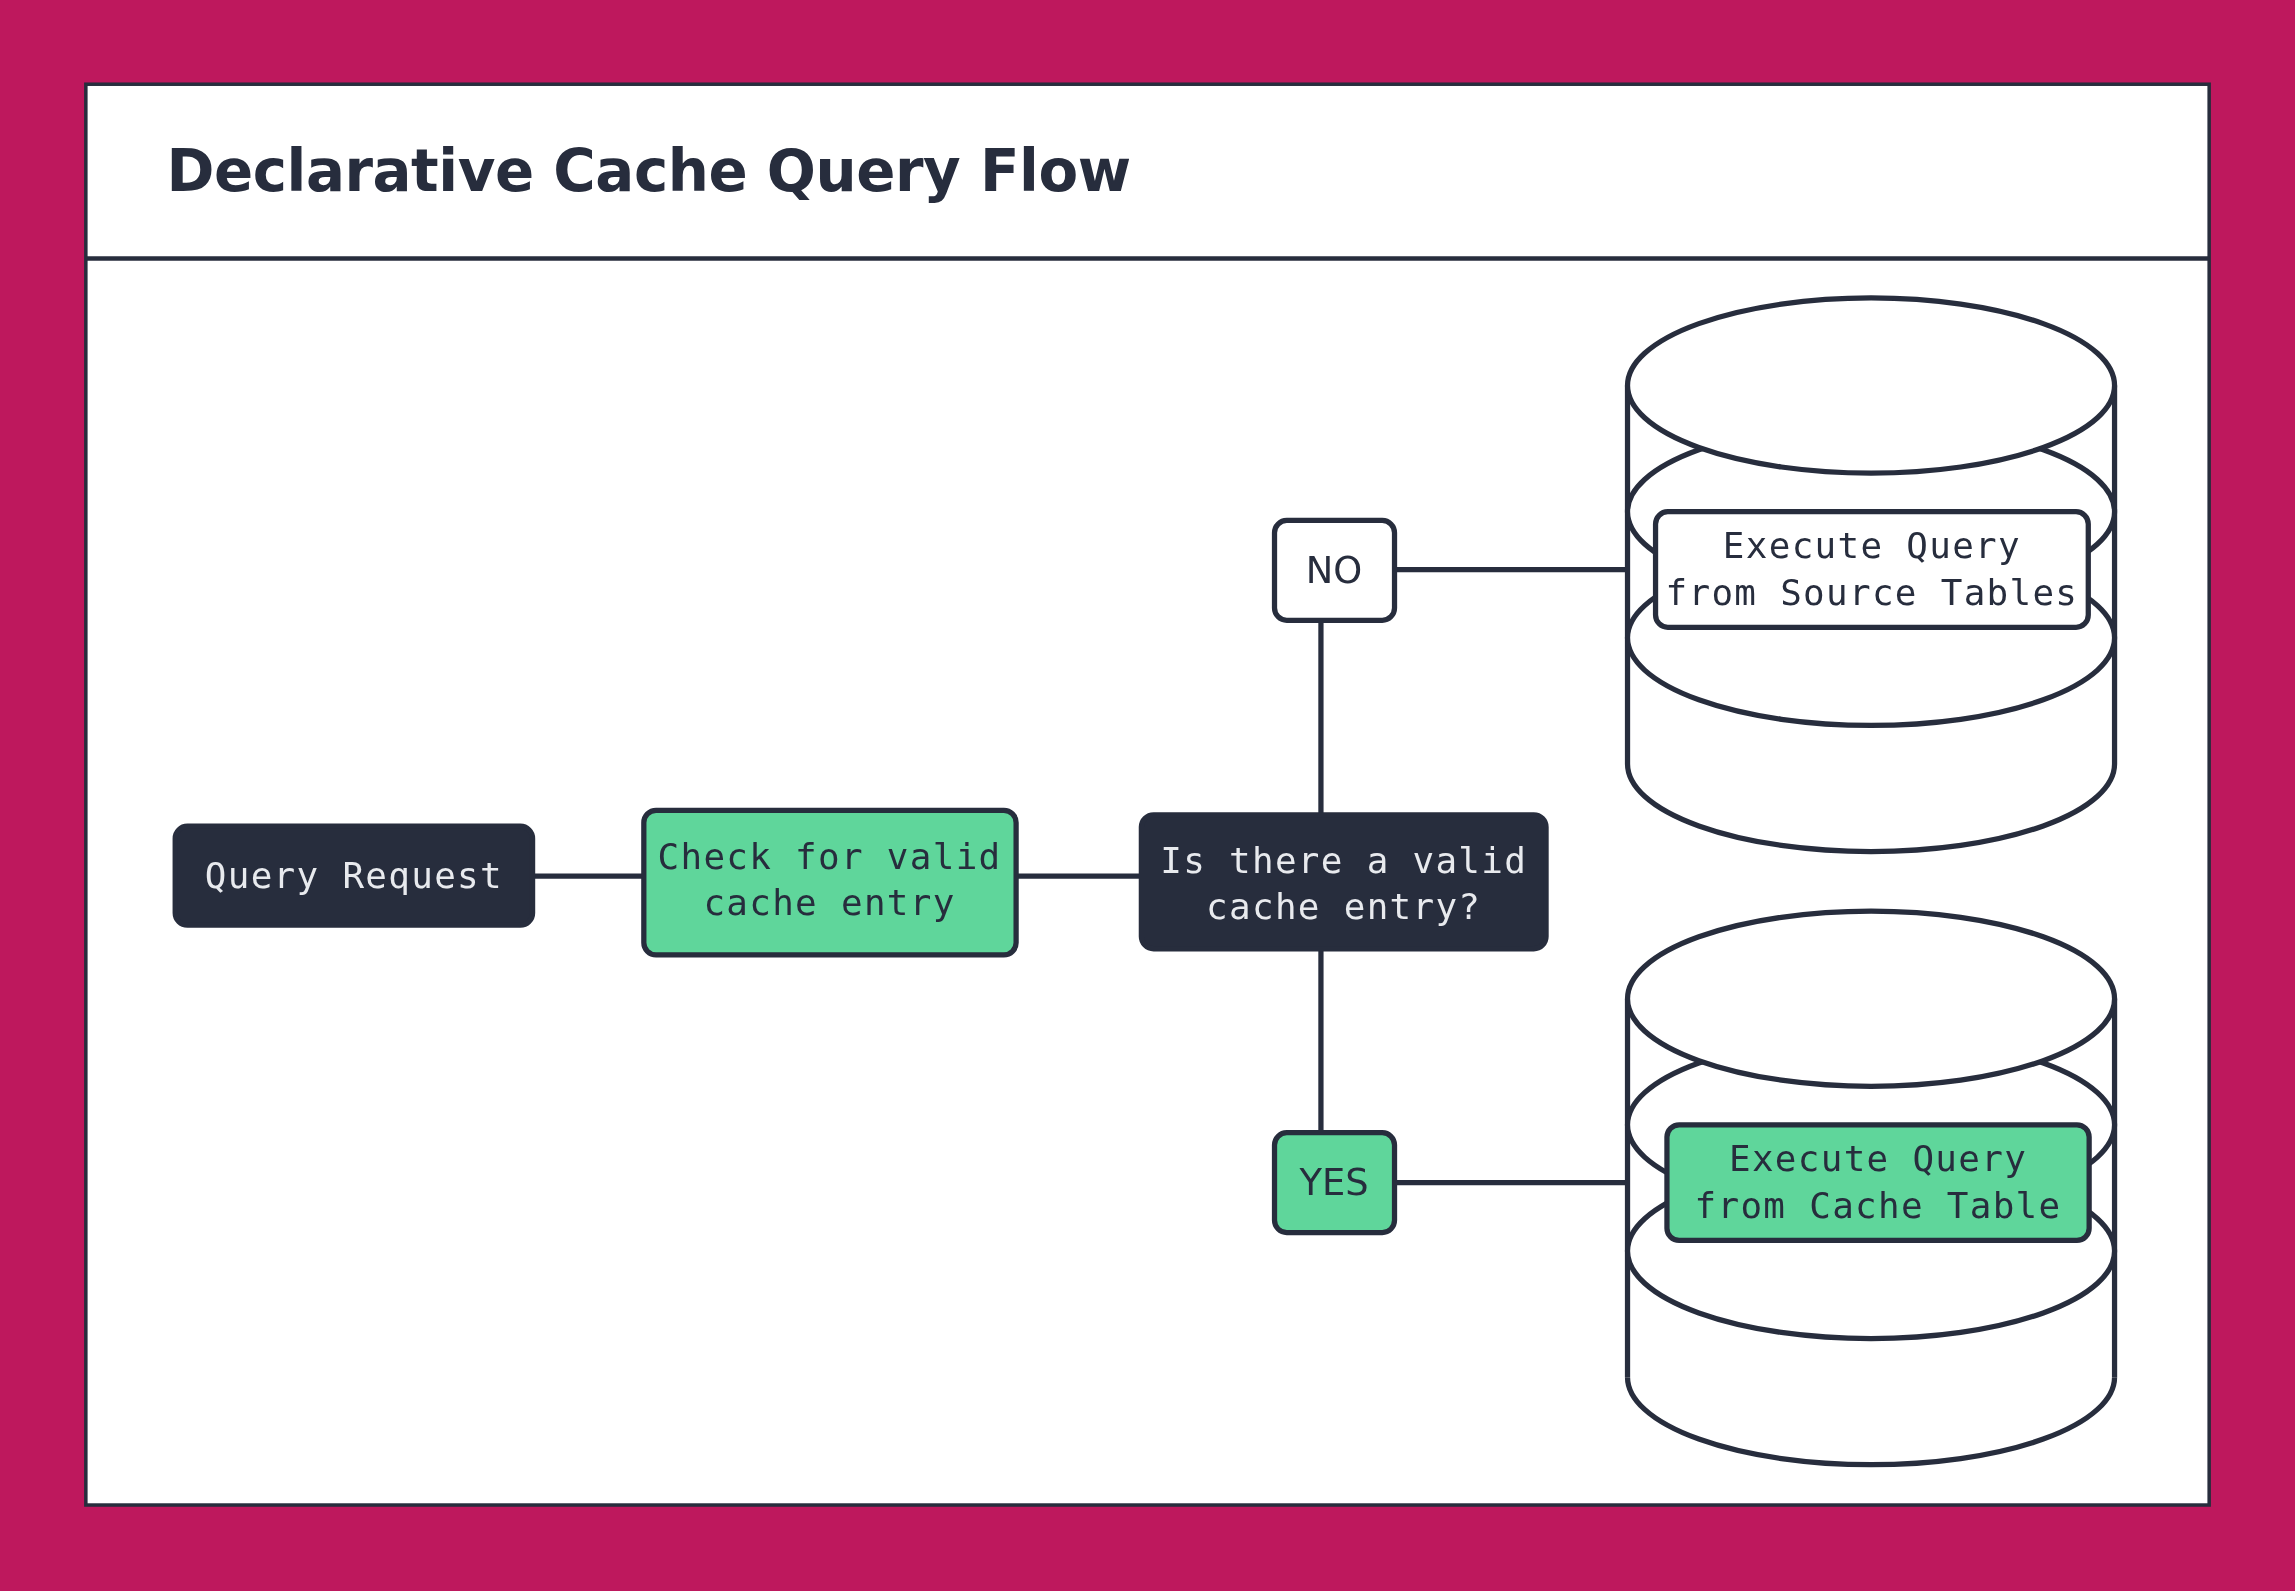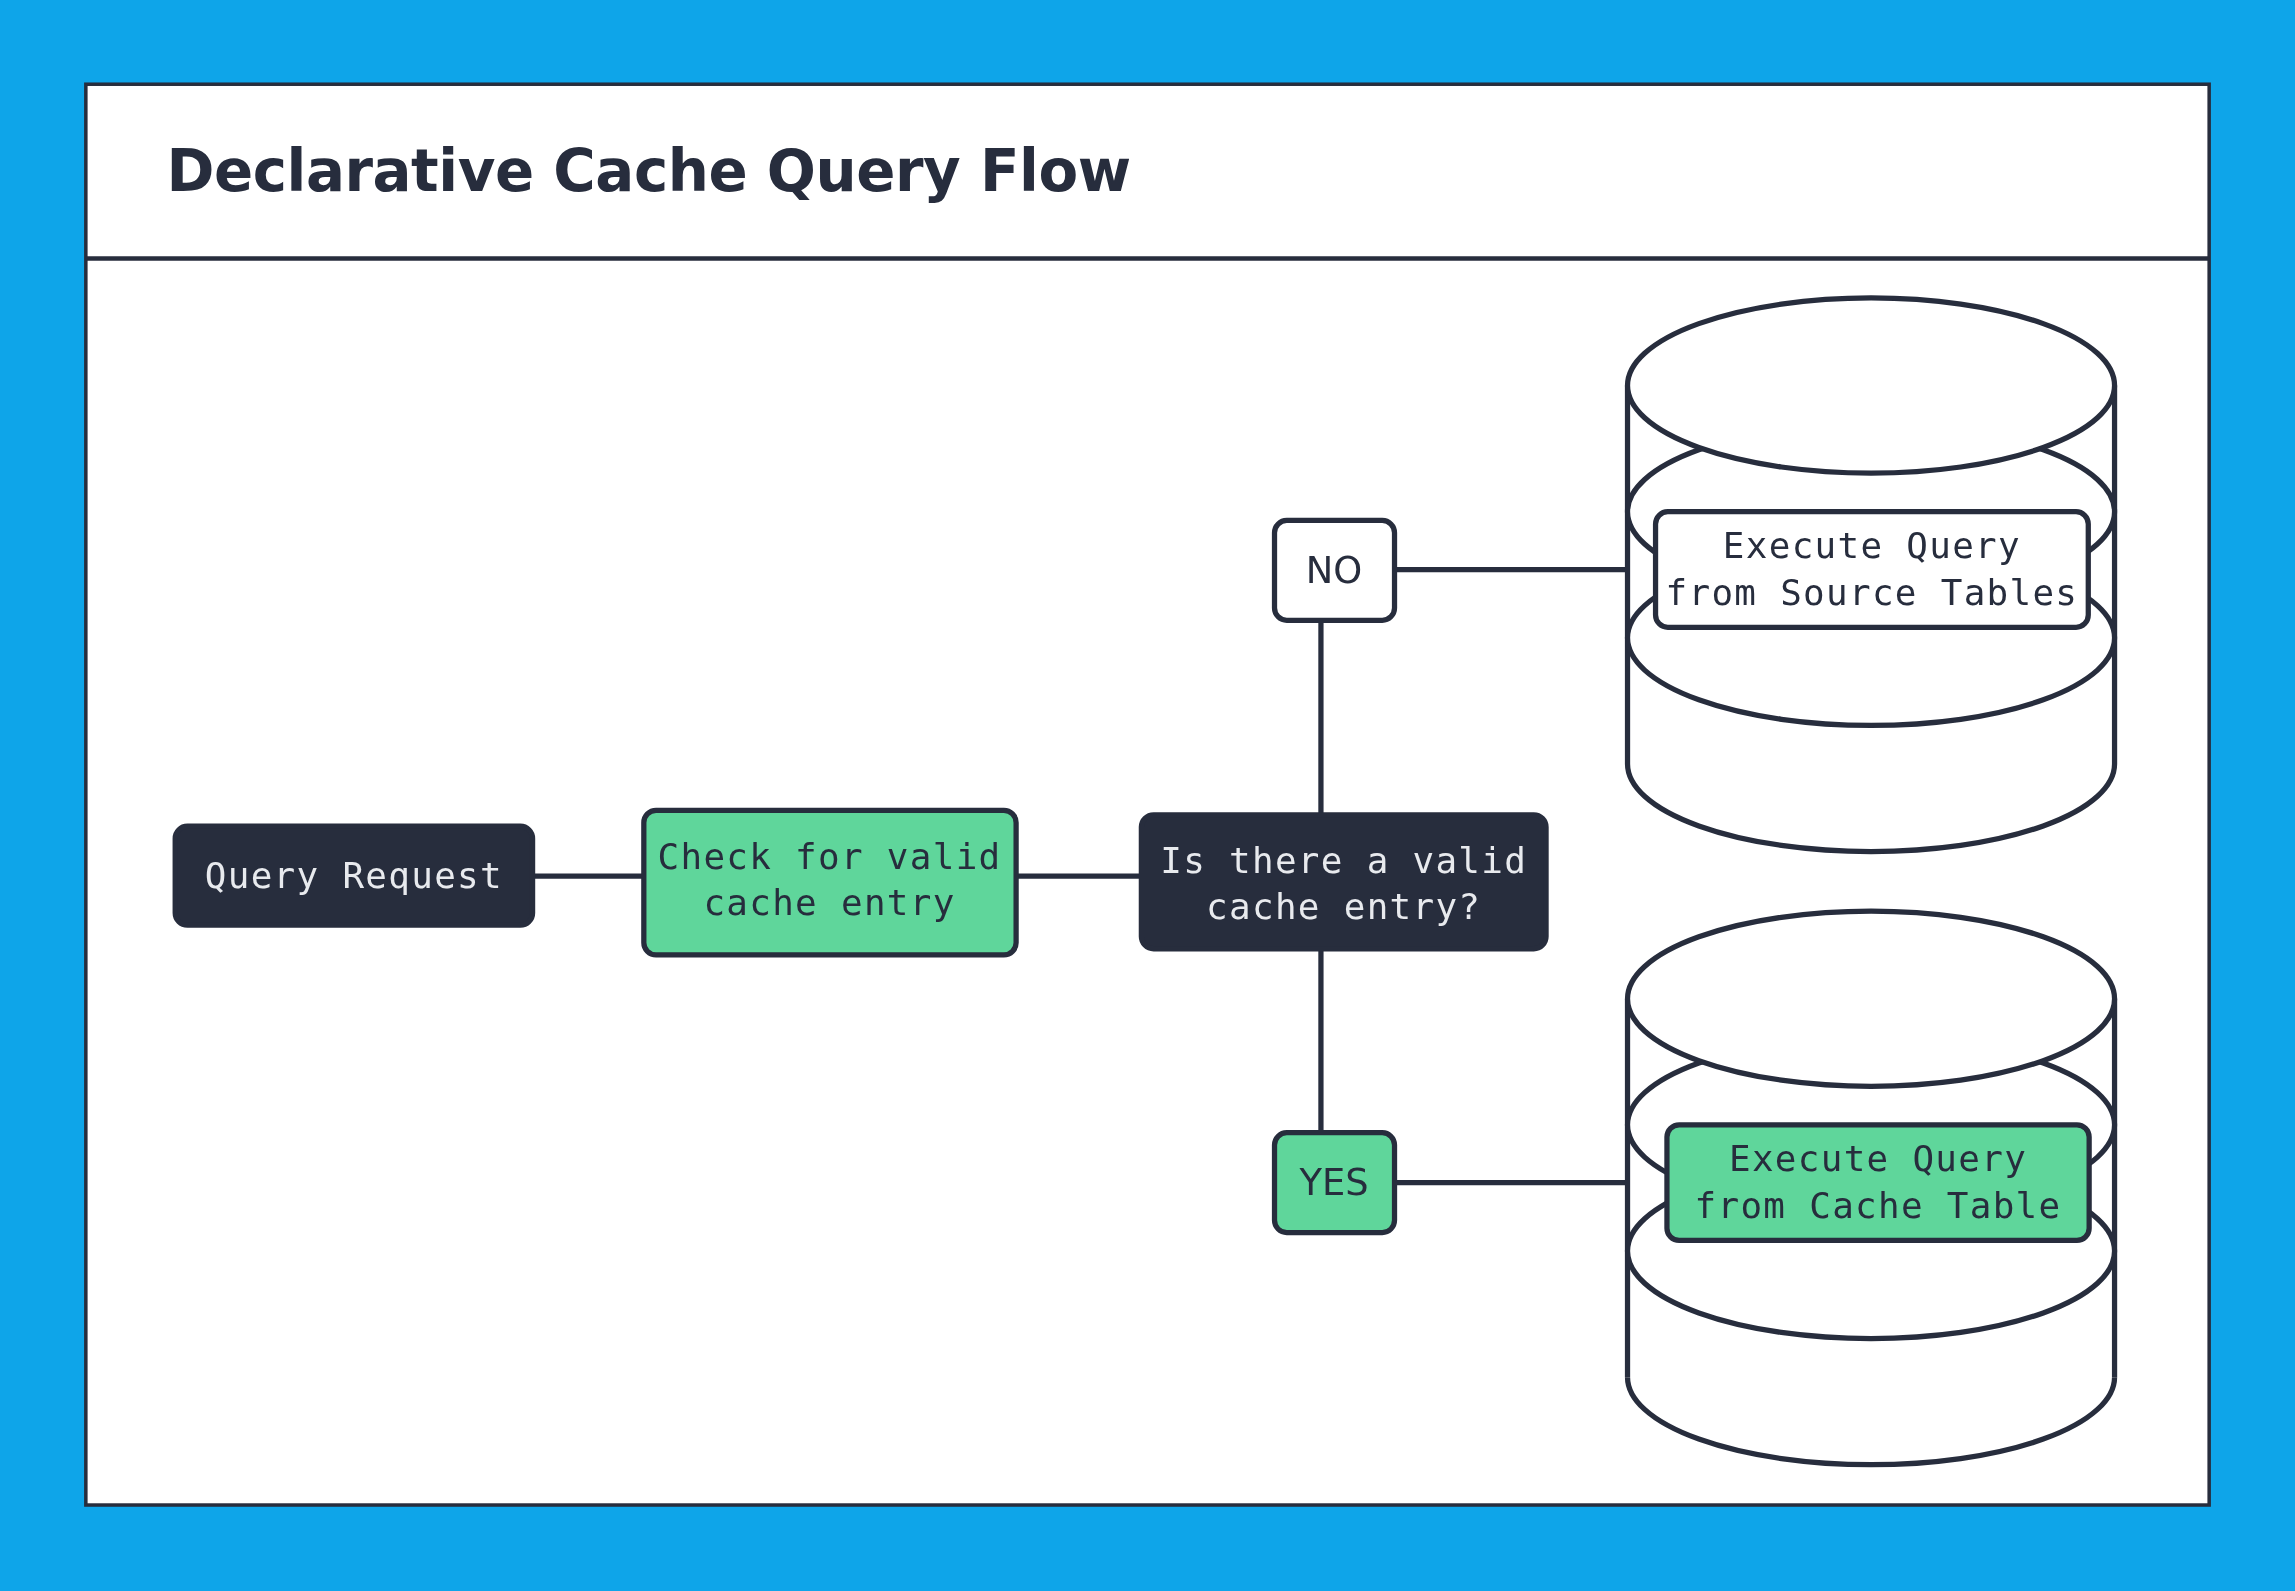--- a/index.html
+++ b/index.html
@@ -10,21 +10,21 @@
   body {
     width: 2295px;
     height: 1591px;
     font-family: "DejaVu Sans", sans-serif;
     overflow: hidden;
   }
   #stage {
     position: relative;
     width: 2295px;
     height: 1591px;
-    background: #0ea5e9;
+    background: #be185d;
   }
   #diagram-svg {
     display: block;
     width: 2295px;
     height: 1591px;
   }
   .frame-rect {
     fill: #ffffff;
     stroke: #272d3d;
     stroke-width: 4;

